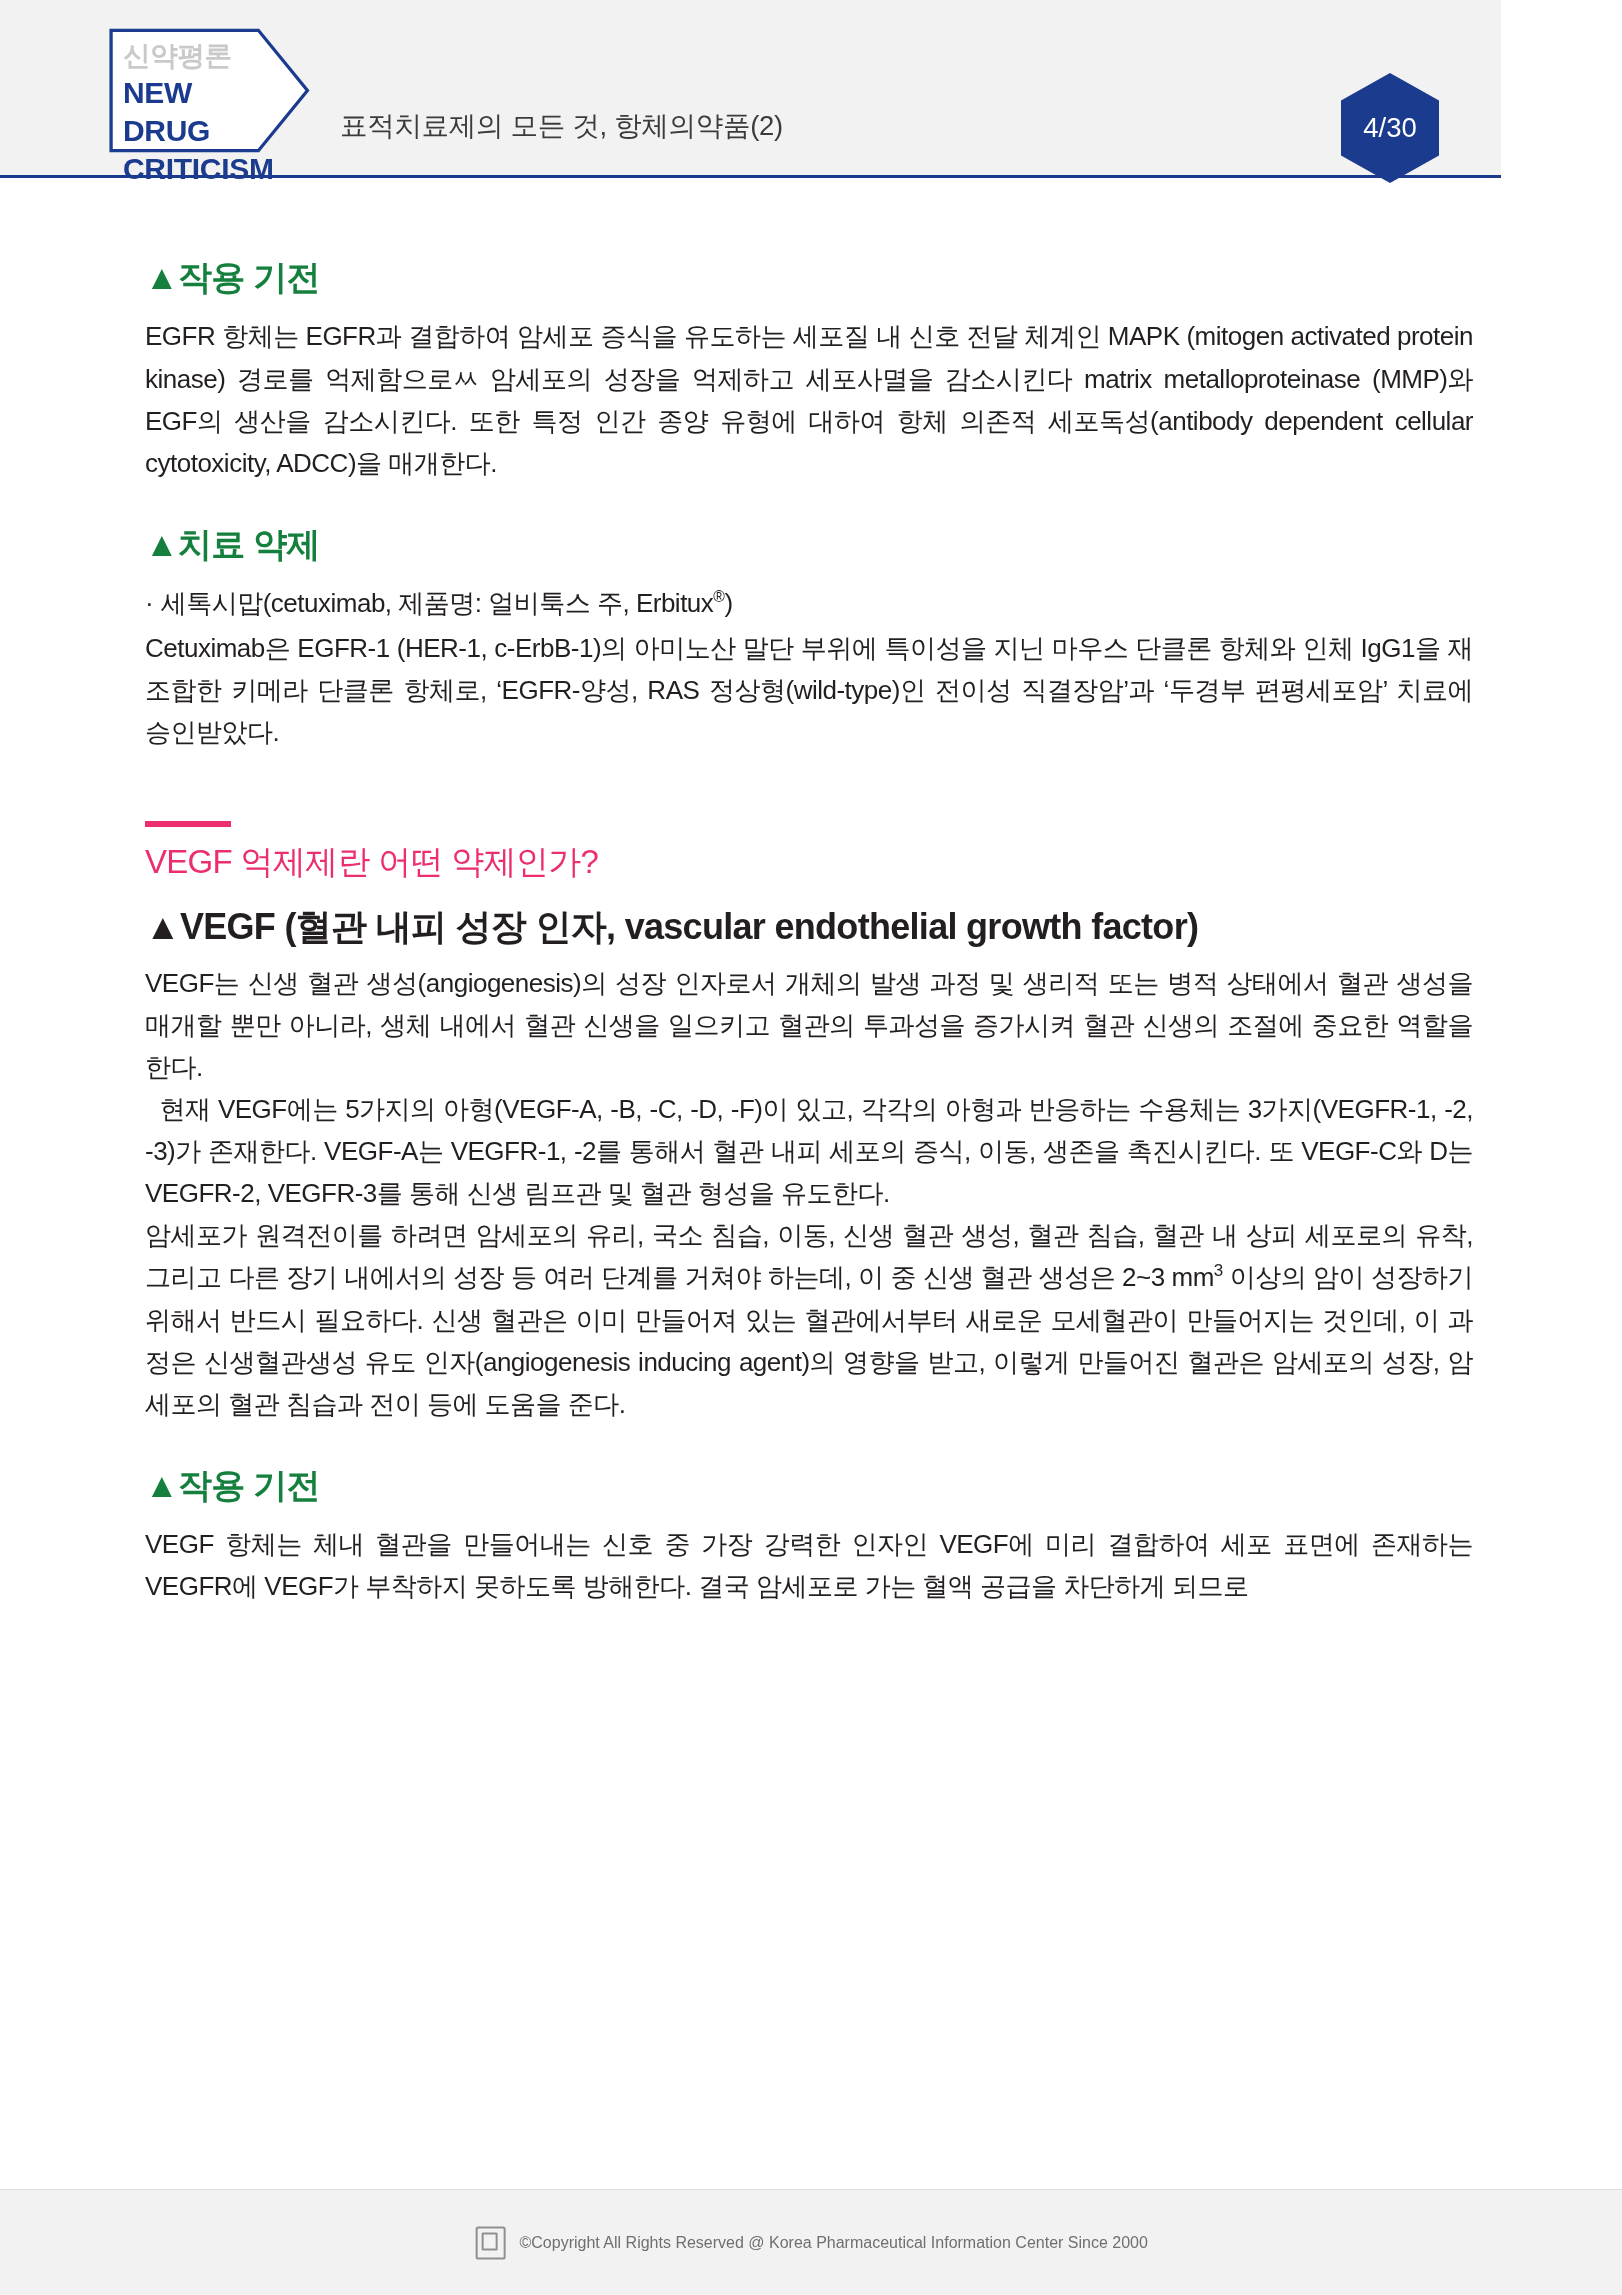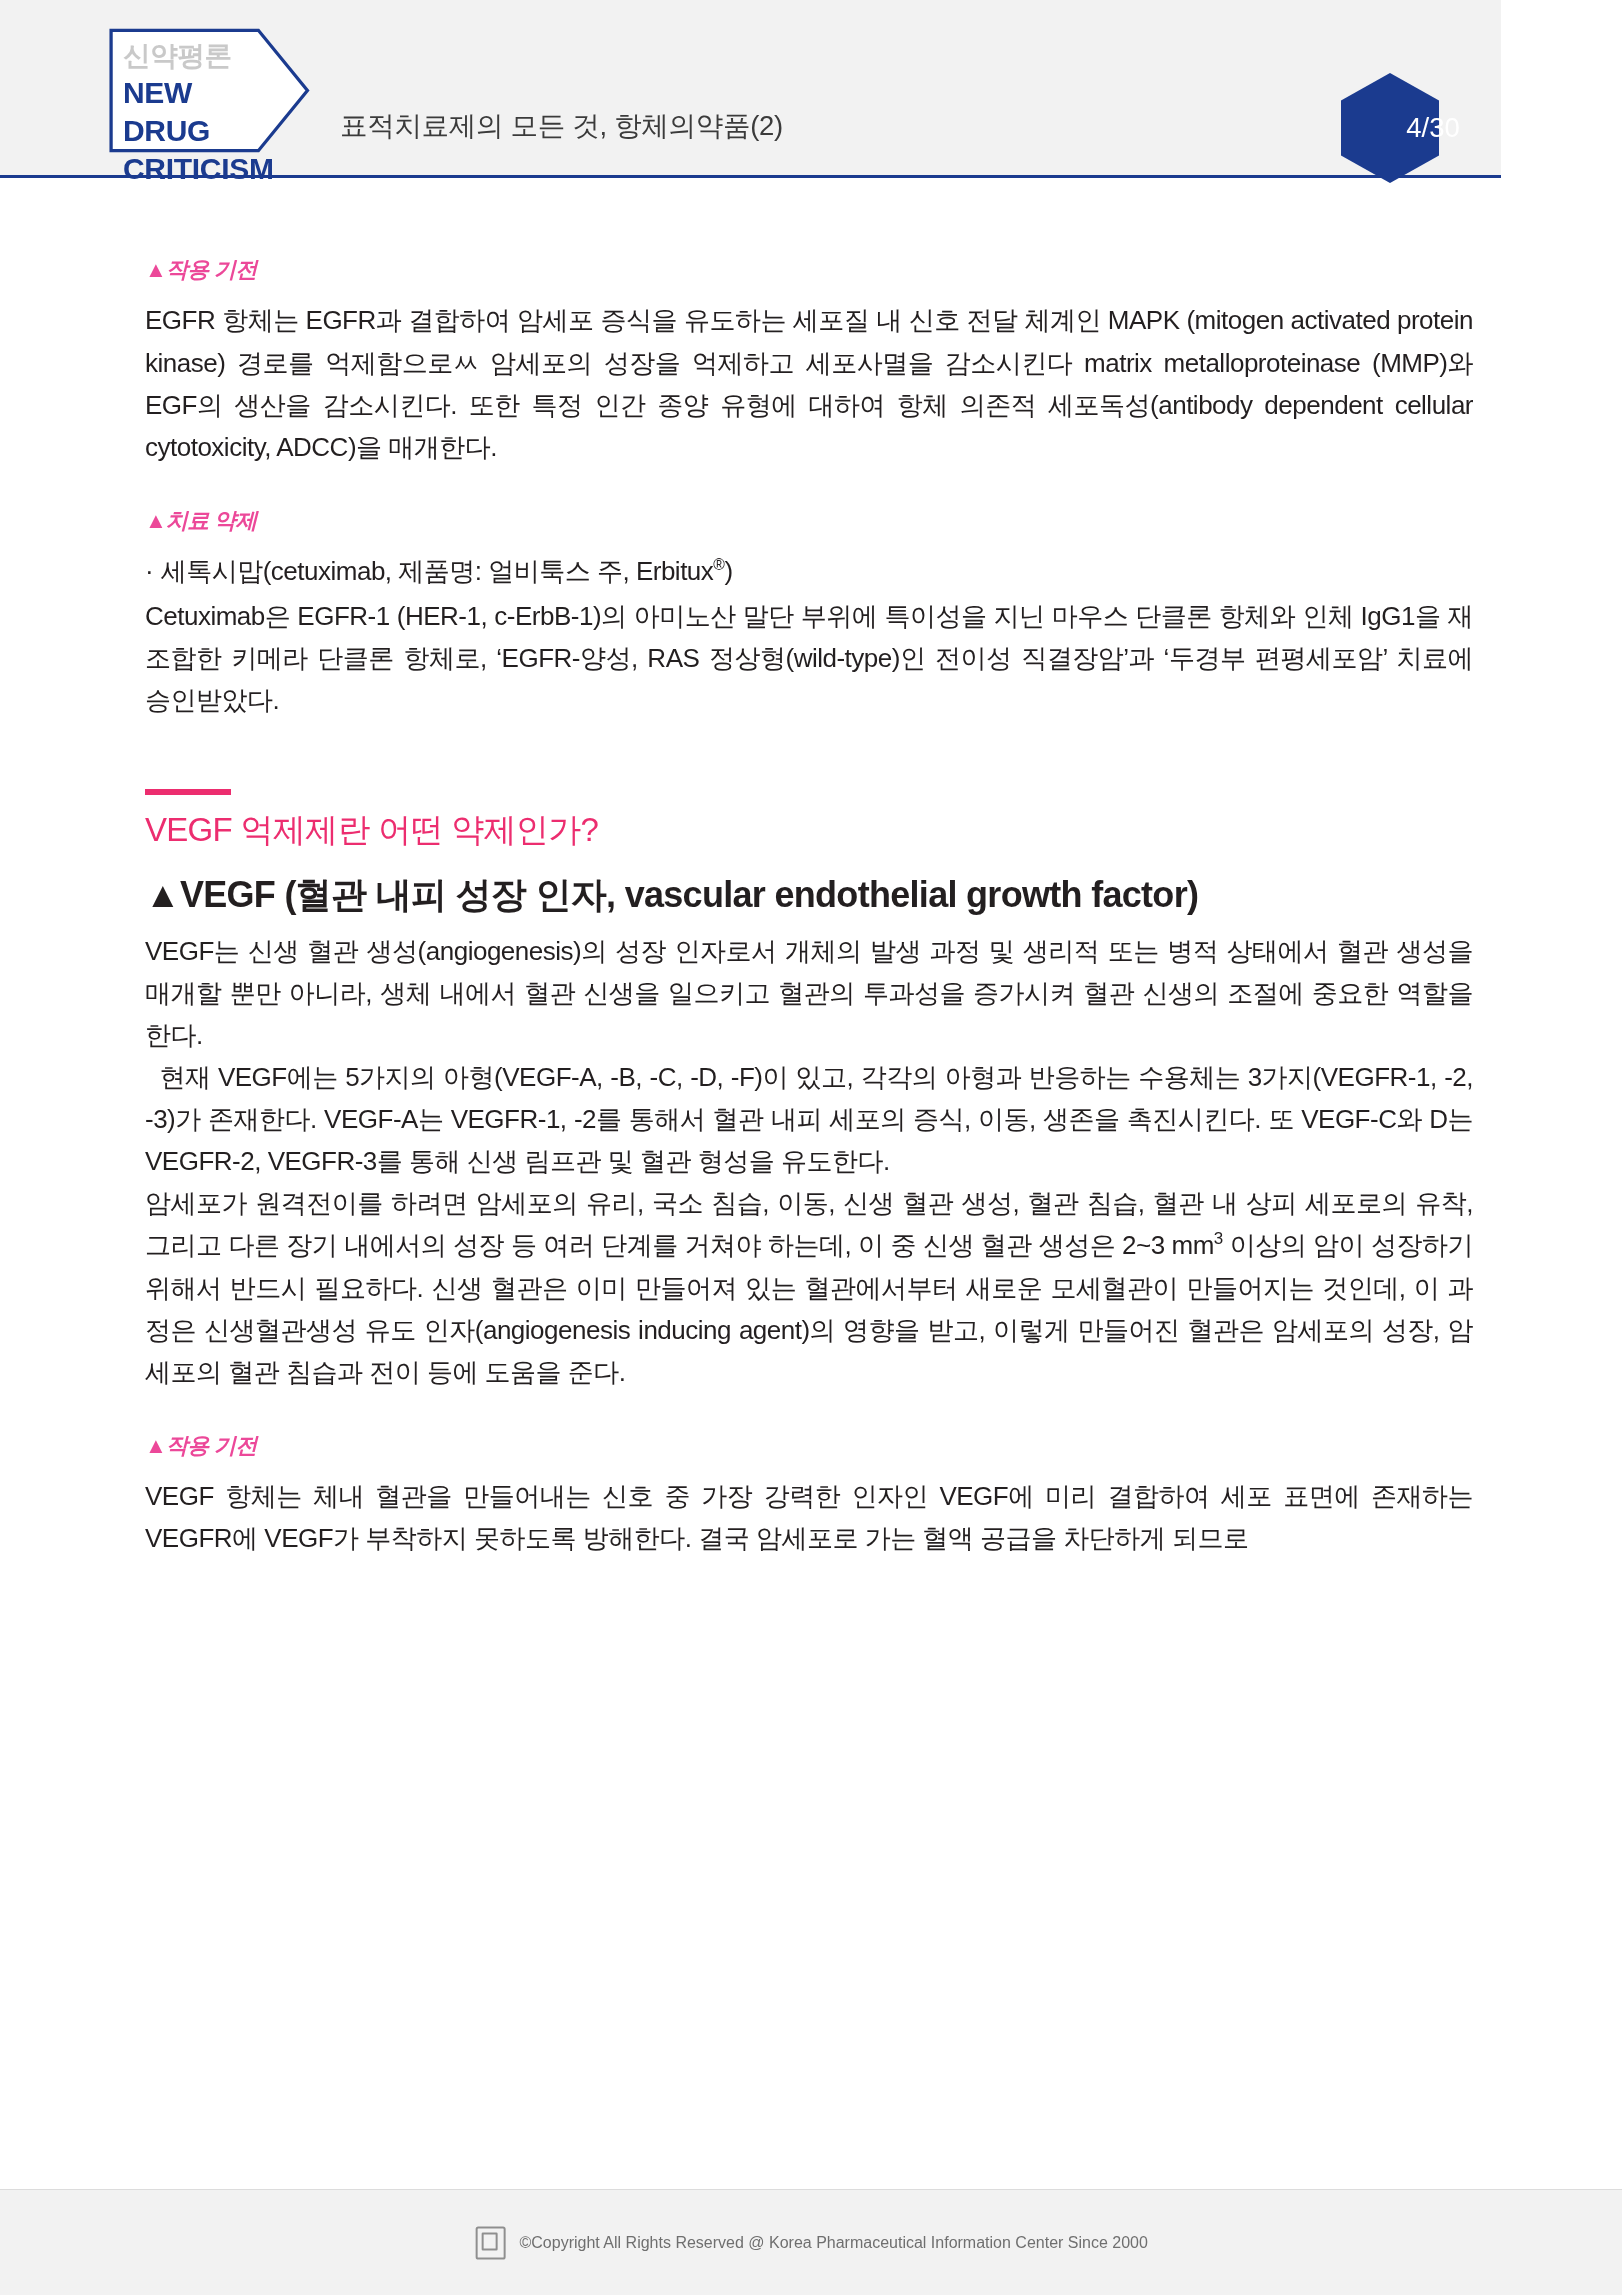--- a/index.html
+++ b/index.html
@@ -92,38 +92,36 @@
   .page-badge-text {
     position: absolute;
     left: 0; top: 0;
     width: 98px; height: 110px;
     display: flex;
     align-items: center;
     justify-content: center;
     color: #ffffff;
     font-size: 27.5px;
     letter-spacing: 0px;
-    padding-left: 43px;
   }
 
   
   .content {
     position: absolute;
     left: 145px;
     top: 255px;
     width: 1328px;
   }
 
   .sec-head {
-    font-size: 22px;
+    font-size: 34px;
     font-weight: bold;
     letter-spacing: -0.7px;
-    color: #ec4899;
+    color: #15803d;
     margin: 0 0 14.4px 0;
-    font-style: italic;
   }
   .para {
     font-size: 26px;
     line-height: 1.62;
     letter-spacing: -0.5px;
     color: #231f20;
     text-align: justify;
     text-justify: inter-ideograph;
     margin: 0;
   }

